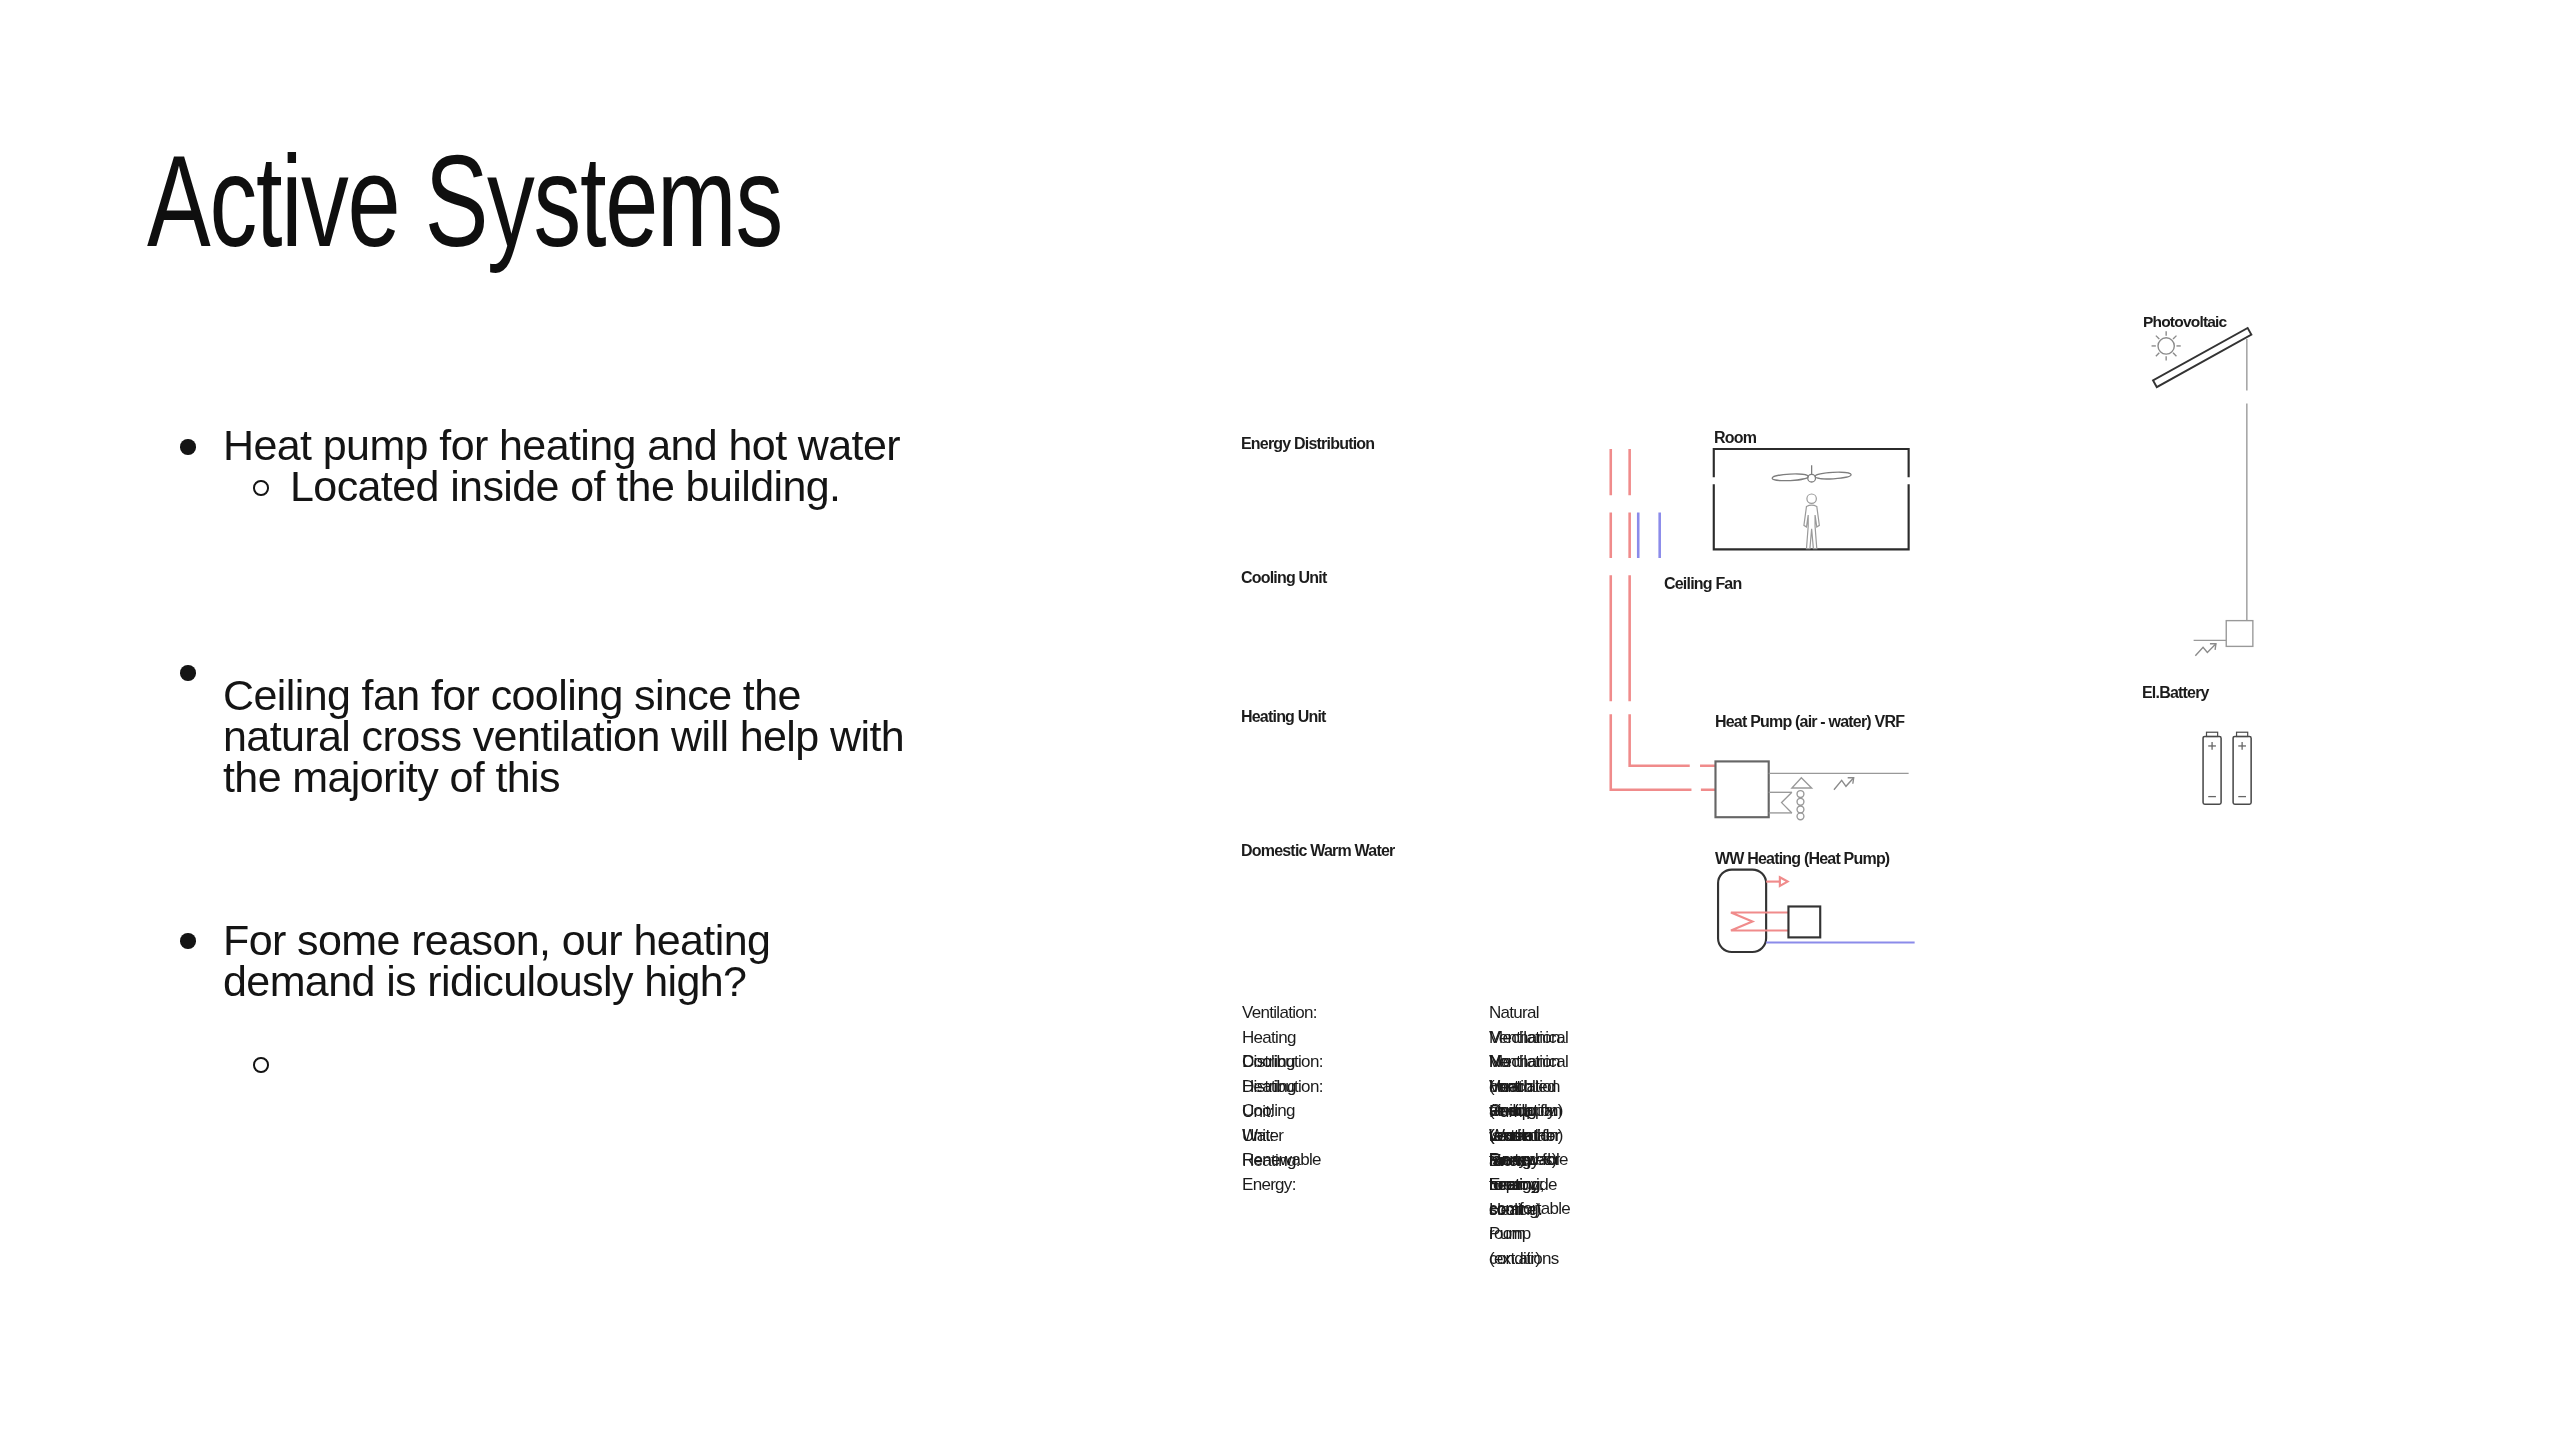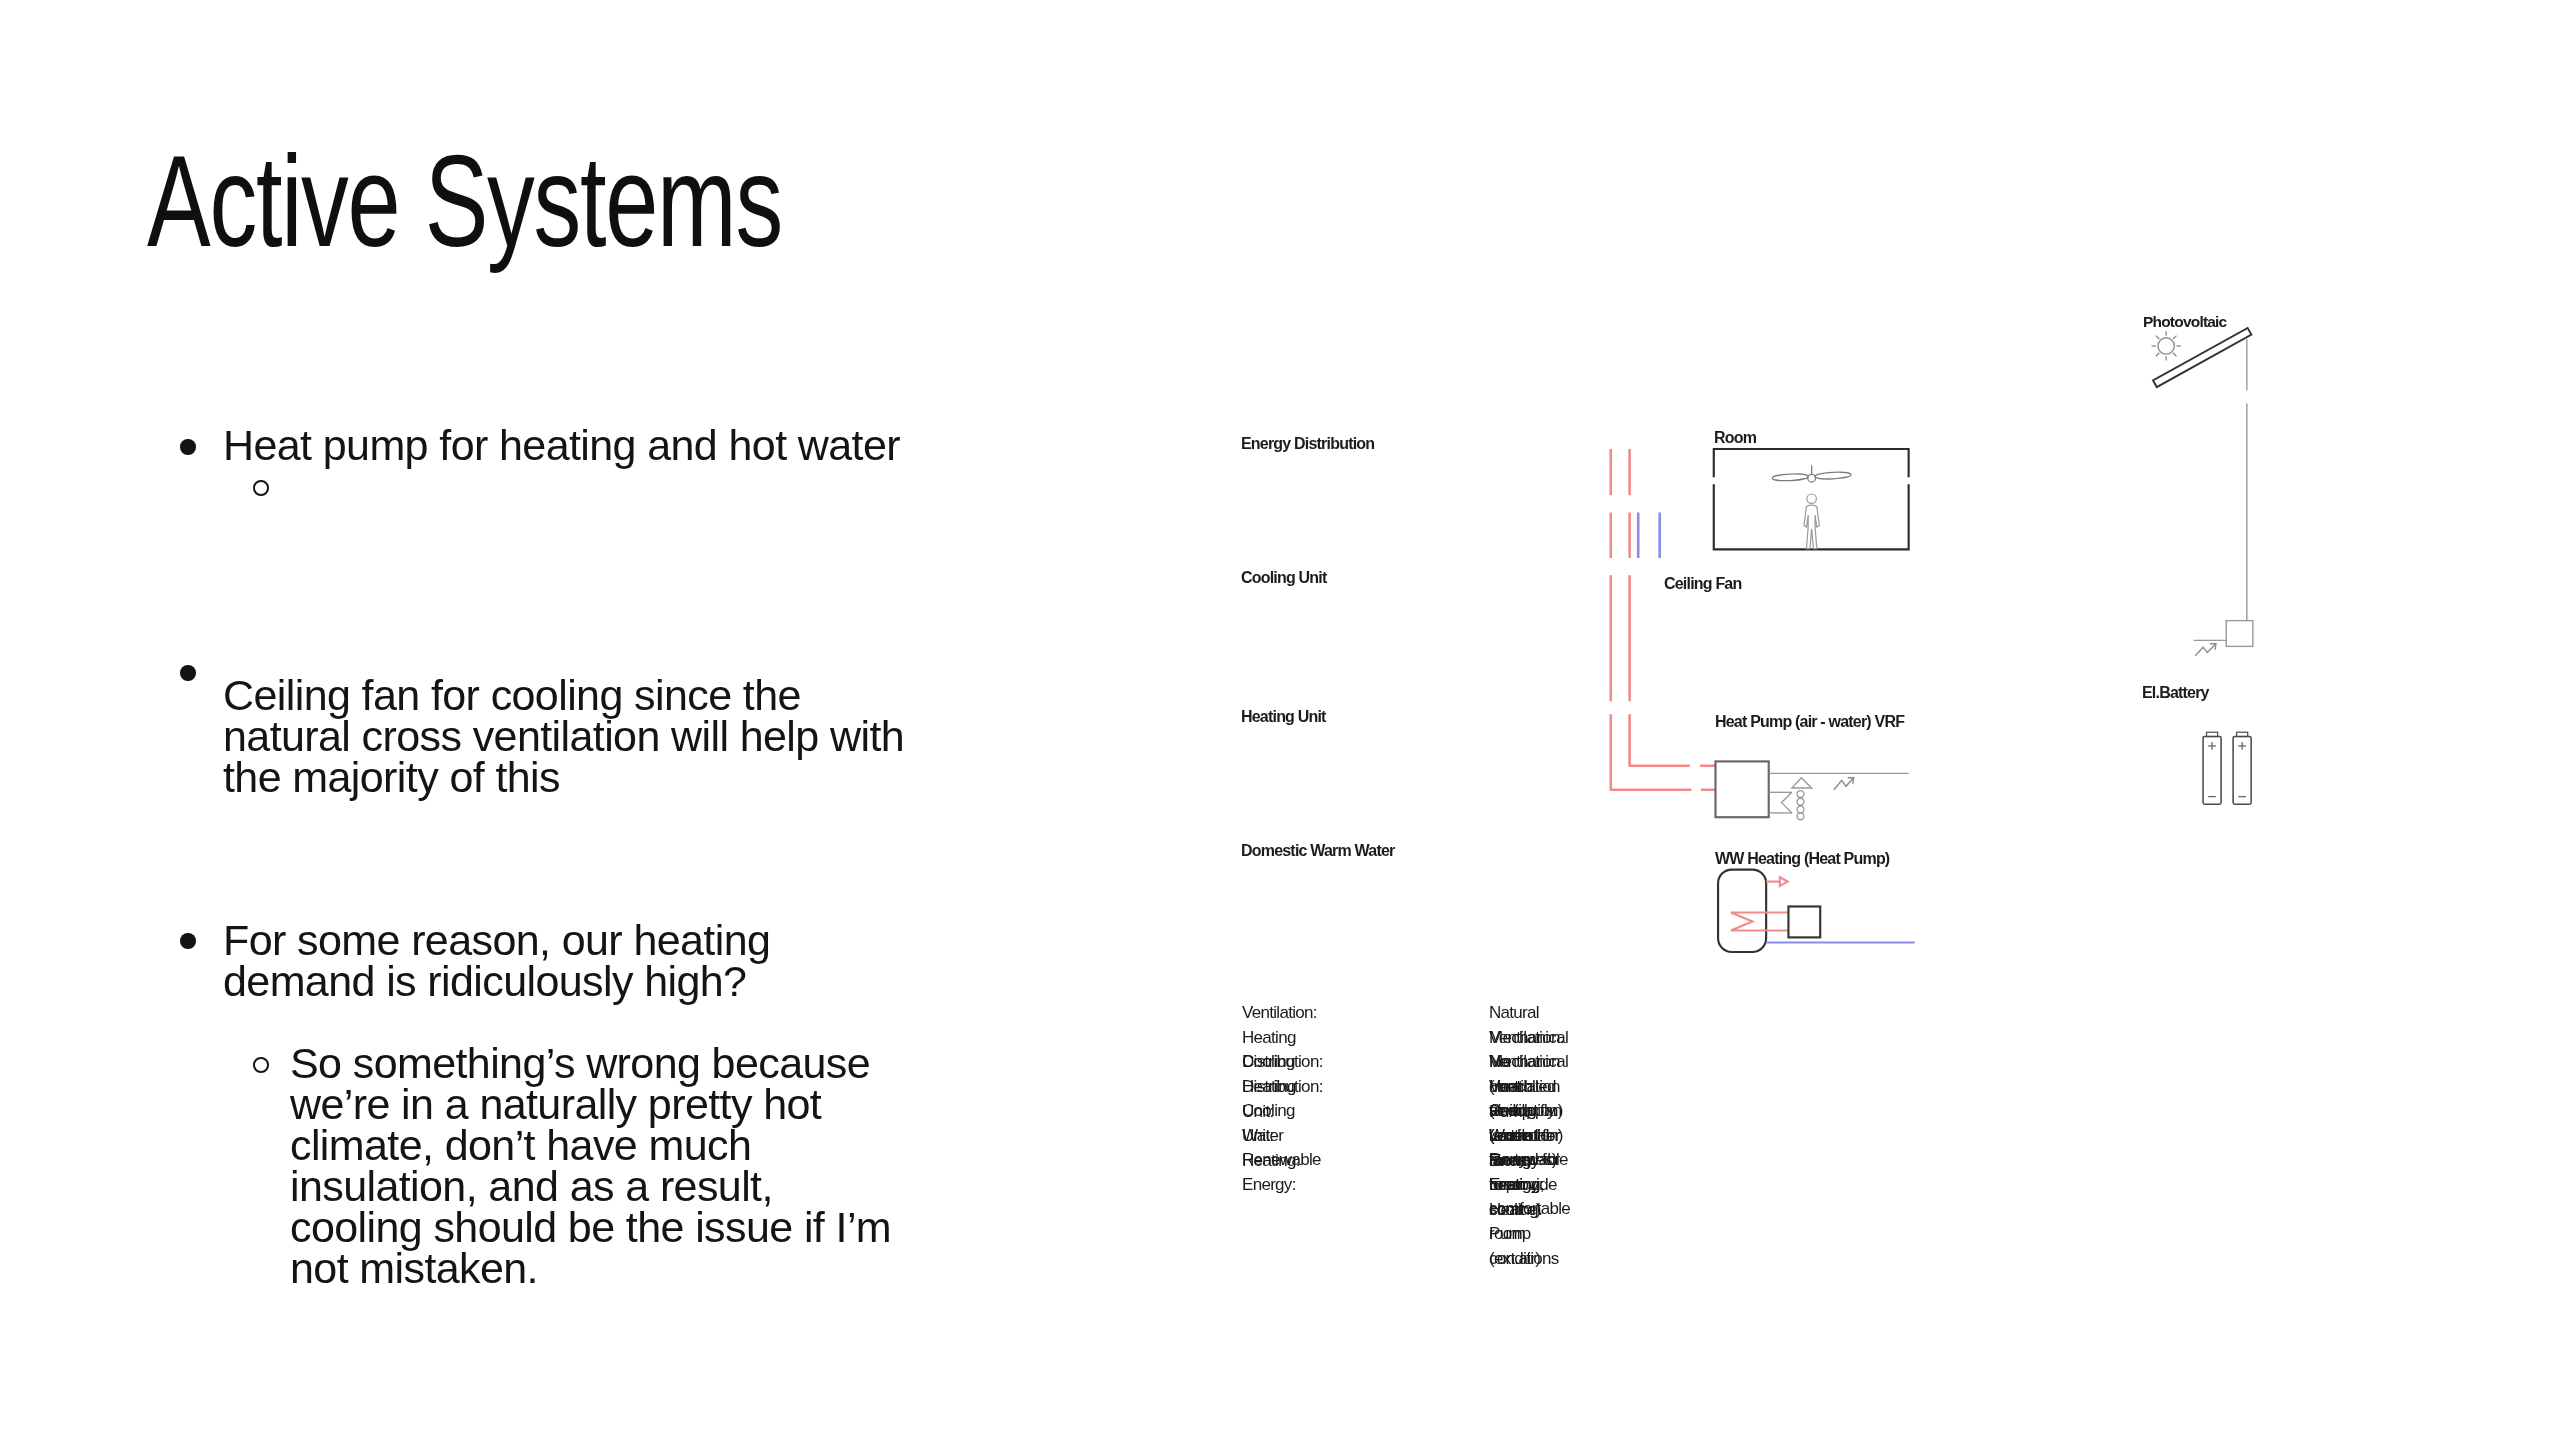--- a/index.html
+++ b/index.html
@@ -23,31 +23,26 @@
 
   <div class="abs title" style="left:147px;top:137px;">Active Systems</div>
 
   <div class="abs dot" style="left:180px;top:439px;"></div>
   <div class="abs ring" style="left:253px;top:480px;"></div>
   <div class="abs dot" style="left:180px;top:665px;"></div>
   <div class="abs dot" style="left:180px;top:933px;"></div>
   <div class="abs ring" style="left:253px;top:1057px;"></div>
 
   <div class="abs btext" style="left:223px;top:425px;">Heat pump for heating and hot water</div>
+  <div class="abs btext" style="left:290px;top:466px;">Located inside of the building.</div>
   <div class="abs btext" style="left:223px;top:651px;margin-top:24px;">Ceiling fan for cooling since the
 natural cross ventilation will help with
 the majority of this</div>
   <div class="abs btext" style="left:223px;top:920px;">For some reason, our heating
 demand is ridiculously high?</div>
-  <div class="abs btext" style="left:290px;top:1043px;">So something’s wrong because
-we’re in a naturally pretty hot
-climate, don’t have much
-insulation, and as a result,
-cooling should be the issue if I’m
-not mistaken.</div>
 
   <div class="abs dlabel" style="left:1241px;top:434px;">Energy Distribution</div>
   <div class="abs dlabel" style="left:1241px;top:568px;">Cooling Unit</div>
   <div class="abs dlabel" style="left:1241px;top:707px;">Heating Unit</div>
   <div class="abs dlabel" style="left:1241px;top:841px;">Domestic Warm Water</div>
 
   <div class="abs dlabel" style="left:1714px;top:428px;">Room</div>
   <div class="abs dlabel" style="left:1664px;top:574px;">Ceiling Fan</div>
   <div class="abs dlabel" style="left:1715px;top:712px;">Heat Pump (air - water) VRF</div>
   <div class="abs dlabel" style="left:1715px;top:849px;">WW Heating (Heat Pump)</div>

